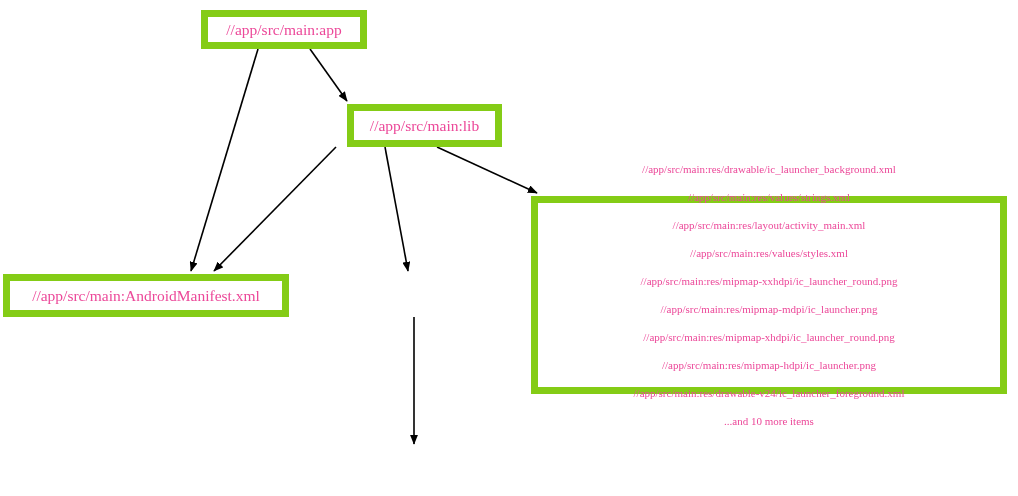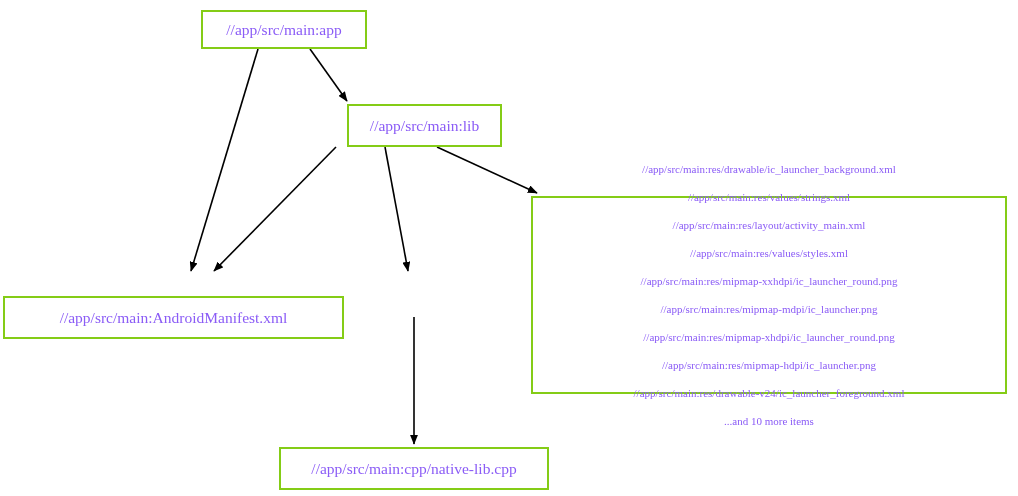--- a/index.html
+++ b/index.html
@@ -18,42 +18,42 @@
   #edge-layer {
     position: absolute;
     left: 0;
     top: 0;
     width: 1018px;
     height: 496px;
   }
   .node {
     position: absolute;
     box-sizing: border-box;
-    border: 2px solid #84cc16;
+    border: 7px solid #84cc16;
     background: #ffffff;
     display: flex;
     align-items: center;
     justify-content: flex-end;
     text-align: center;
-    color: #8b5cf6;
+    color: #ec4899;
     font-family: "Liberation Serif", "DejaVu Serif", serif;
     font-size: 15.5px;
     line-height: 17.4px;
     white-space: pre-line;
     z-index: 2;
   }
   .node-label {
     display: block;
     width: 100%;
     text-align: center;
     white-space: pre-line;
   }
   #node-app      { left: 201px; top: 10px;  width: 166px; height: 39px; }
   #node-lib      { left: 303px; top: 104px; width: 155px; height: 43px; margin-left: 44px; }
-  #node-manifest { left: 3px;   top: 274px; width: 341px; height: 43px; margin-top: 22px; }
+  #node-manifest { left: 3px;   top: 274px; width: 286px; height: 43px; }
   #node-jnilib   { left: 323px; top: 274px; width: 185px; height: 43px; }
   #node-res      { left: 531px; top: 196px; width: 476px; height: 198px; font-size: 11px; line-height: 28px; }
   #node-nativelib{ left: 279px; top: 447px; width: 270px; height: 43px; }
 </style>
 </head>
 <body>
 
 <div id="graph-canvas">
 
   <svg id="edge-layer" viewBox="0 0 1018 496" width="1018" height="496" xmlns="http://www.w3.org/2000/svg">
@@ -95,17 +95,14 @@
 //app/src/main:res/layout/activity_main.xml
 //app/src/main:res/values/styles.xml
 //app/src/main:res/mipmap-xxhdpi/ic_launcher_round.png
 //app/src/main:res/mipmap-mdpi/ic_launcher.png
 //app/src/main:res/mipmap-xhdpi/ic_launcher_round.png
 //app/src/main:res/mipmap-hdpi/ic_launcher.png
 //app/src/main:res/drawable-v24/ic_launcher_foreground.xml
 ...and 10 more items</span>
   </div>
 
-  <div class="node" id="node-nativelib">
-    <span class="node-label">//app/src/main:cpp/native-lib.cpp</span>
-  </div>
 
 </div>
 
 </body></html>

